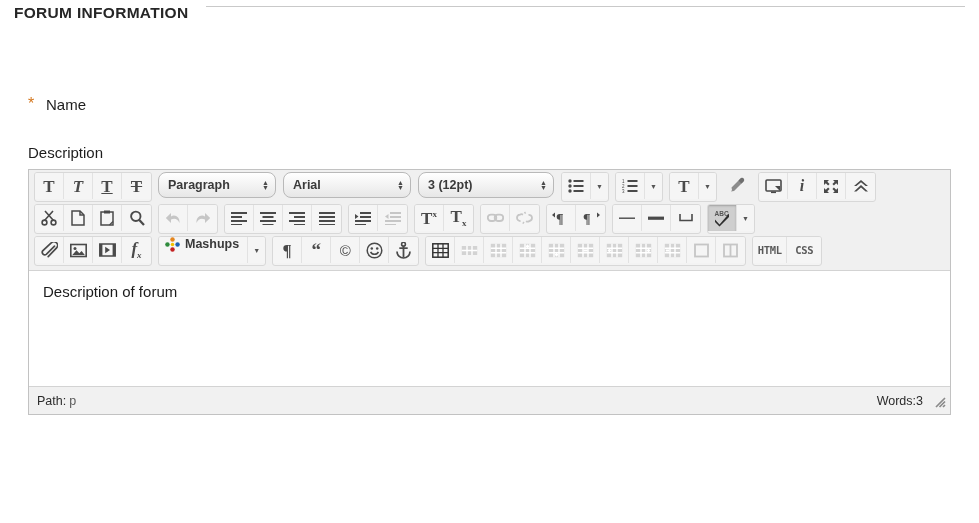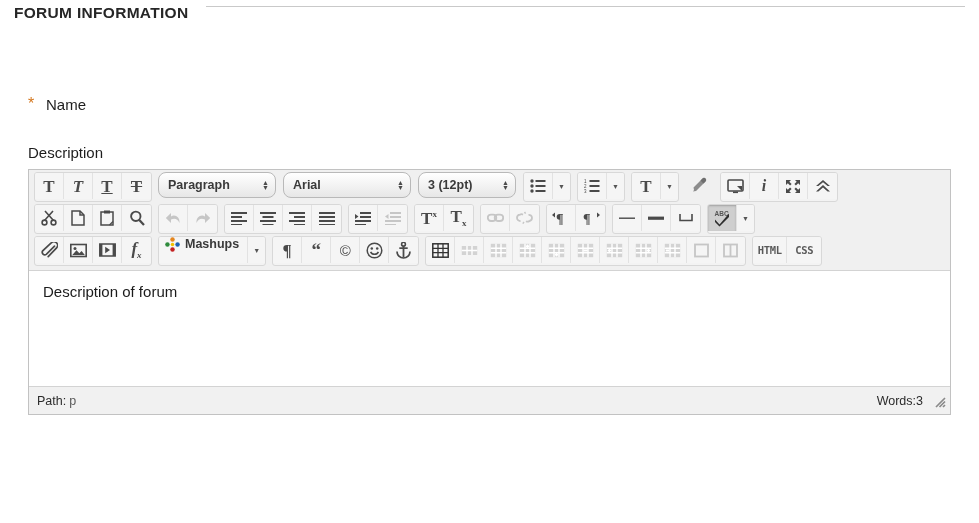--- a/index.html
+++ b/index.html
@@ -151,21 +151,21 @@
     display: flex;
     flex-direction: column;
     align-items: center;
     justify-content: center;
     line-height: 5px;
     font-size: 7px;
     color: #4a4a4a;
   }
   .sel-paragraph { width: 118px; }
   .sel-font { width: 128px; gap: 19px; }
-  .sel-size { width: 98px; gap: 8px; }
+  .sel-size { width: 136px; gap: 8px; }
 
   
   .mashups {
     display: flex;
     align-items: flex-start;
     height: 26px;
     background: #f5f5f5;
     border-right: 1px solid #e2e2e2;
     padding: 0 8px 0 6px;
     font-size: 12.5px;

